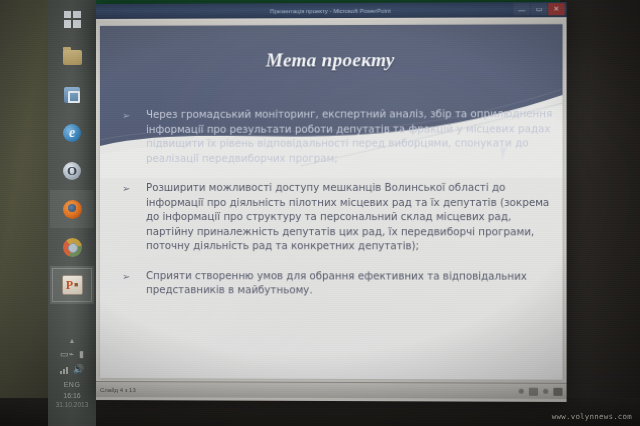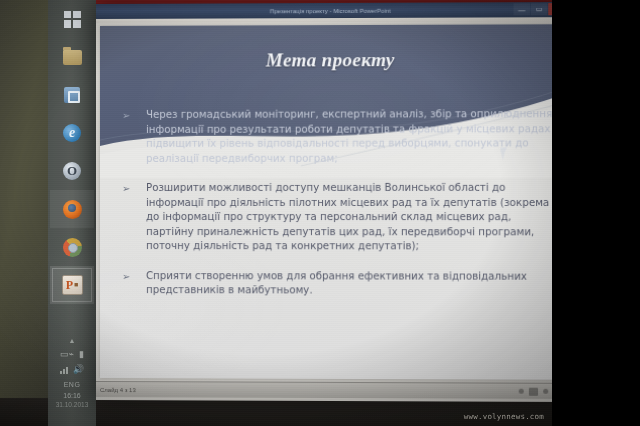--- a/index.html
+++ b/index.html
@@ -8,24 +8,24 @@
     background: #000;
   }
   body {
     width: 640px;
     height: 426px;
     overflow: hidden;
     font-family: "Liberation Sans", sans-serif;
   }
   #root {
     position: relative;
-    width: 552px;
+    width: 640px;
     height: 426px;
     overflow: hidden;
-    background: #7f1d1d;
+    background: #14532d;
   }
 
   
   .wall-left {
     position: absolute;
     left: 0; top: 0;
     width: 48px; height: 426px;
     background: linear-gradient(100deg, #4a4a3d 0%, #53533f 40%, #3e3e33 100%);
   }
   .wall-right {

